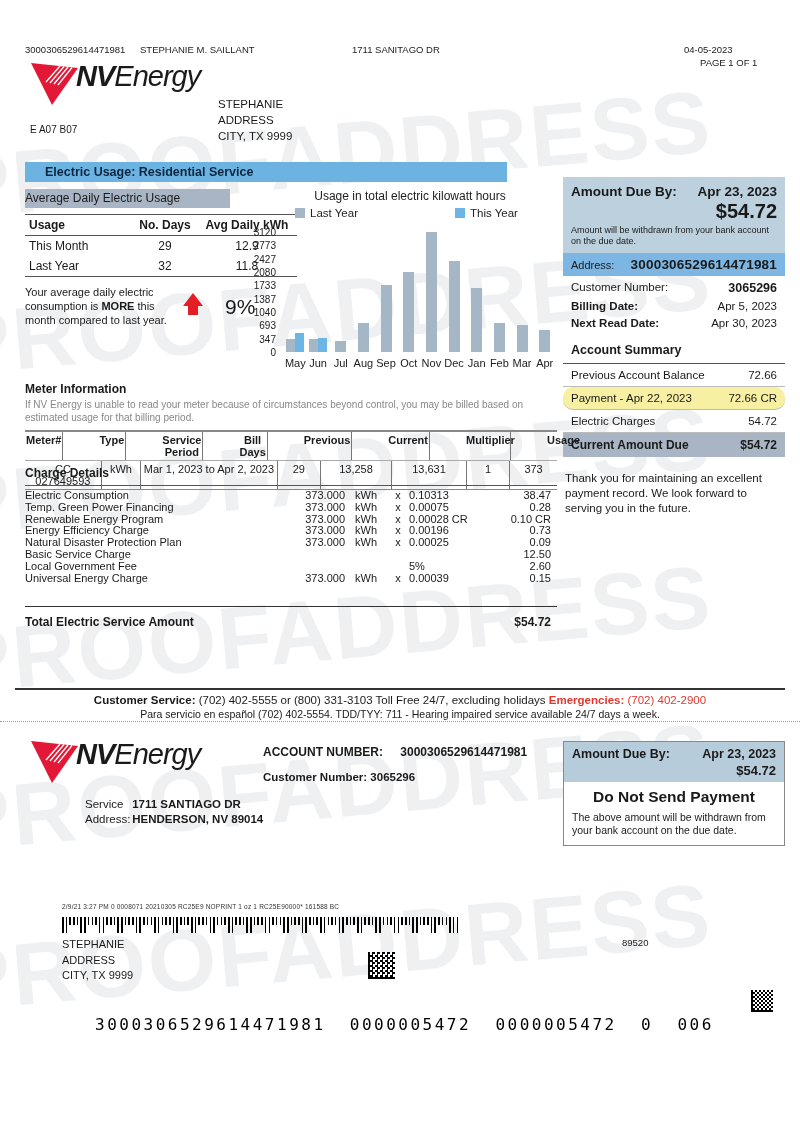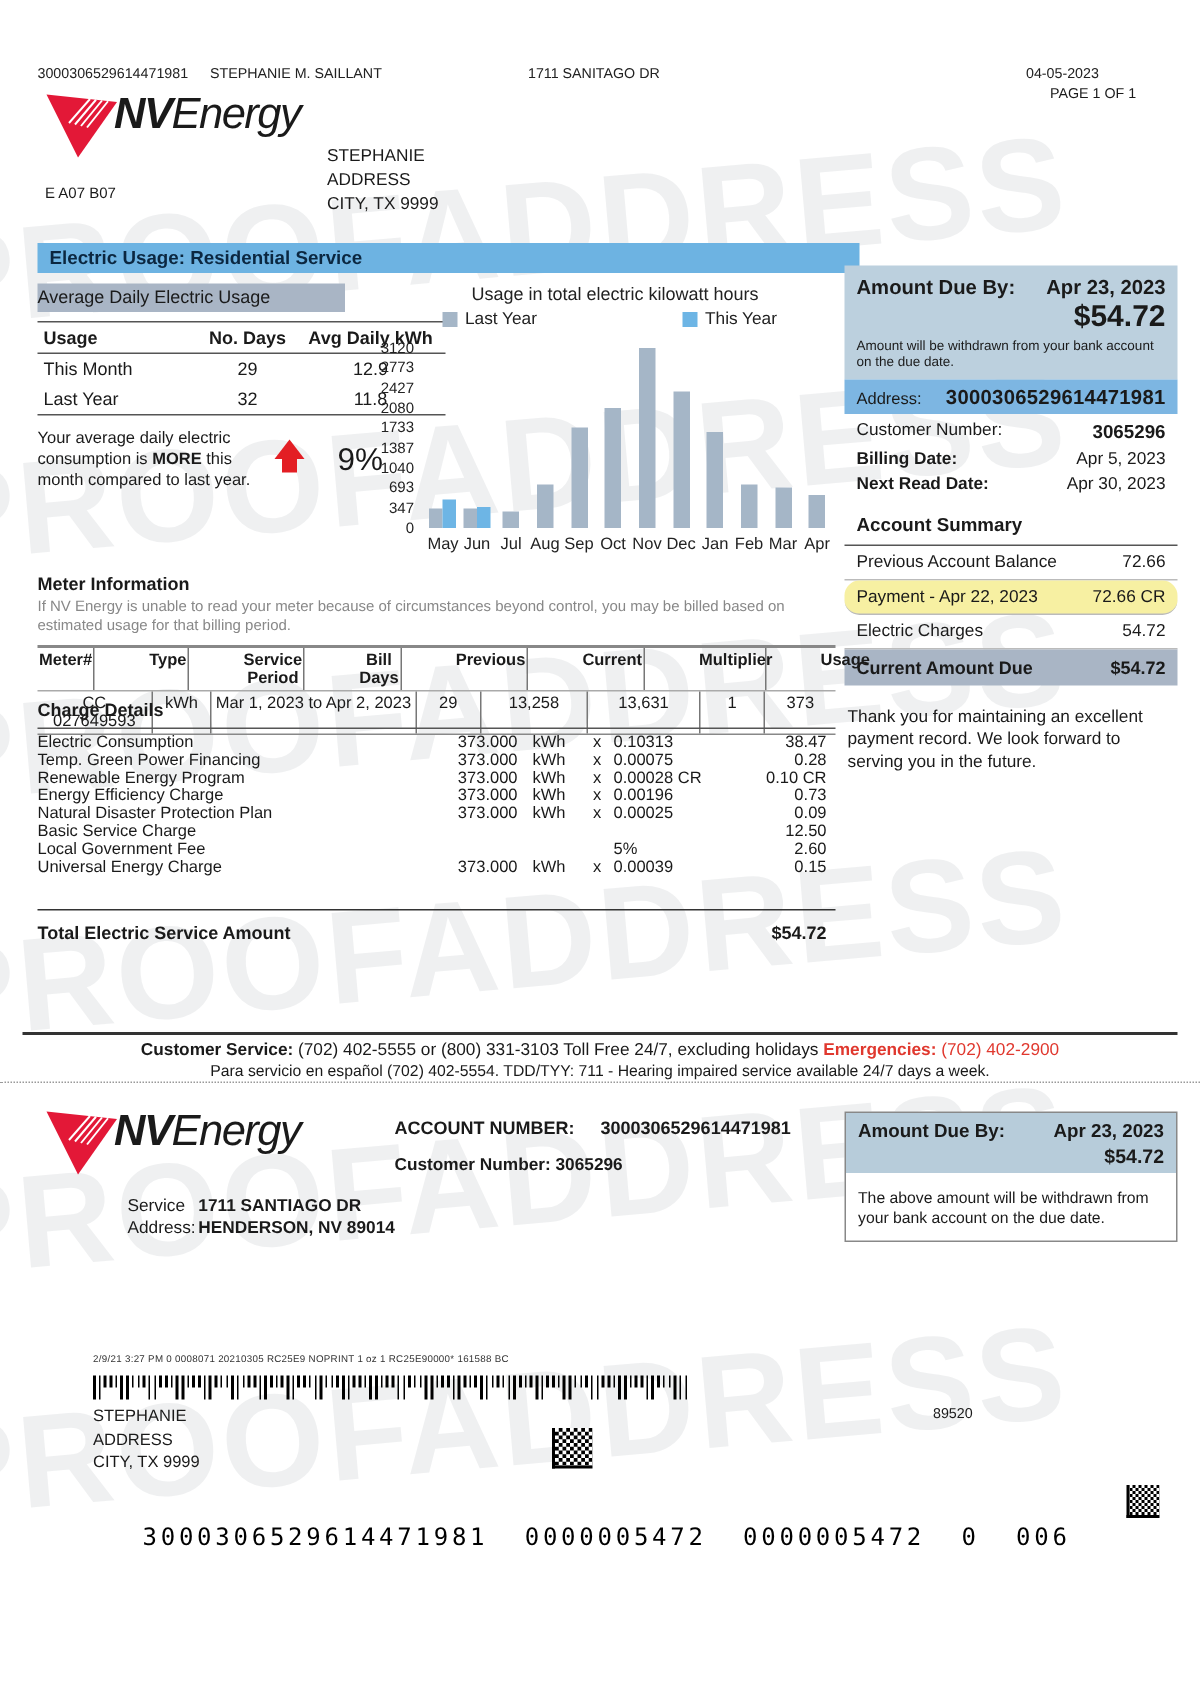--- a/index.html
+++ b/index.html
@@ -20,23 +20,23 @@
   .logo { position:absolute; display:flex; align-items:flex-start; }
   .logo svg { display:block; }
   .logo .nv { font-size:29px; font-weight:bold; font-style:italic; letter-spacing:-1px; margin-left:-6px; }
   .logo .energy { font-size:29px; font-weight:300; font-style:italic; letter-spacing:-1px; }
   .logo1 { left:30px; top:60px; }
   .logo2 { left:30px; top:738px; }
 
   .mailcode { position:absolute; left:30px; top:124px; font-size:10px; }
   .recipient { position:absolute; left:218px; top:96px; font-size:11.5px; line-height:16px; }
 
-  .bluebar { position:absolute; left:25px; top:162px; width:548px; height:20px;
+  .bluebar { position:absolute; left:25px; top:162px; width:482px; height:20px;
              background:#6db3e2; color:#0b2740; font-weight:bold; font-size:12.5px;
-             line-height:20px; padding-left:8px; }
+             line-height:20px; padding-left:20px; }
 
   
   .leftpanel { position:absolute; left:25px; top:189px; width:280px; }
   .grayhdr { width:205px; height:19px; background:#a9b5c5; font-size:12px; line-height:19px; padding-left:0; }
   .avg-table { margin-top:6px; width:272px; border-top:1px solid #555; border-bottom:1px solid #555; }
   .avg-row { display:flex; font-size:12px; padding:3px 4px; }
   .avg-row.hdr { font-weight:bold; border-bottom:1px solid #555; }
   .avg-c0 { width:100px; } .avg-c1 { width:72px; text-align:center; } .avg-c2 { width:92px; text-align:center; }
   .costline { font-size:12px; padding:4px 4px 5px; border-top:1px solid #555; margin-top:2px; }
   .avgnote { display:flex; margin-top:8px; }
@@ -500,20 +500,21 @@
 
   <div class="stubbox">
     <div class="hd">
       <div class="r1">
         <span>Amount Due By:</span>
         <span>Apr 23, 2023</span>
       </div>
       <div class="amt">$54.72</div>
     </div>
     <div class="bd">
+      <div class="dnsp">Do Not Send Payment</div>
       <div class="stubnote">The above amount will be withdrawn from your bank account on the due date.</div>
     </div>
   </div>
 
   <div class="fineprint">2/9/21 3:27 PM 0   0008071 20210305 RC25E9 NOPRINT 1 oz 1 RC25E90000* 161588 BC</div>
   <div class="barcode" id="barcode">
       <div class="bcbar" style="height: 16px;"></div>
       <div class="bcbar" style="height: 16px;"></div>
       <div class="bcbar" style="height: 8px;"></div>
       <div class="bcbar" style="height: 8px;"></div>

